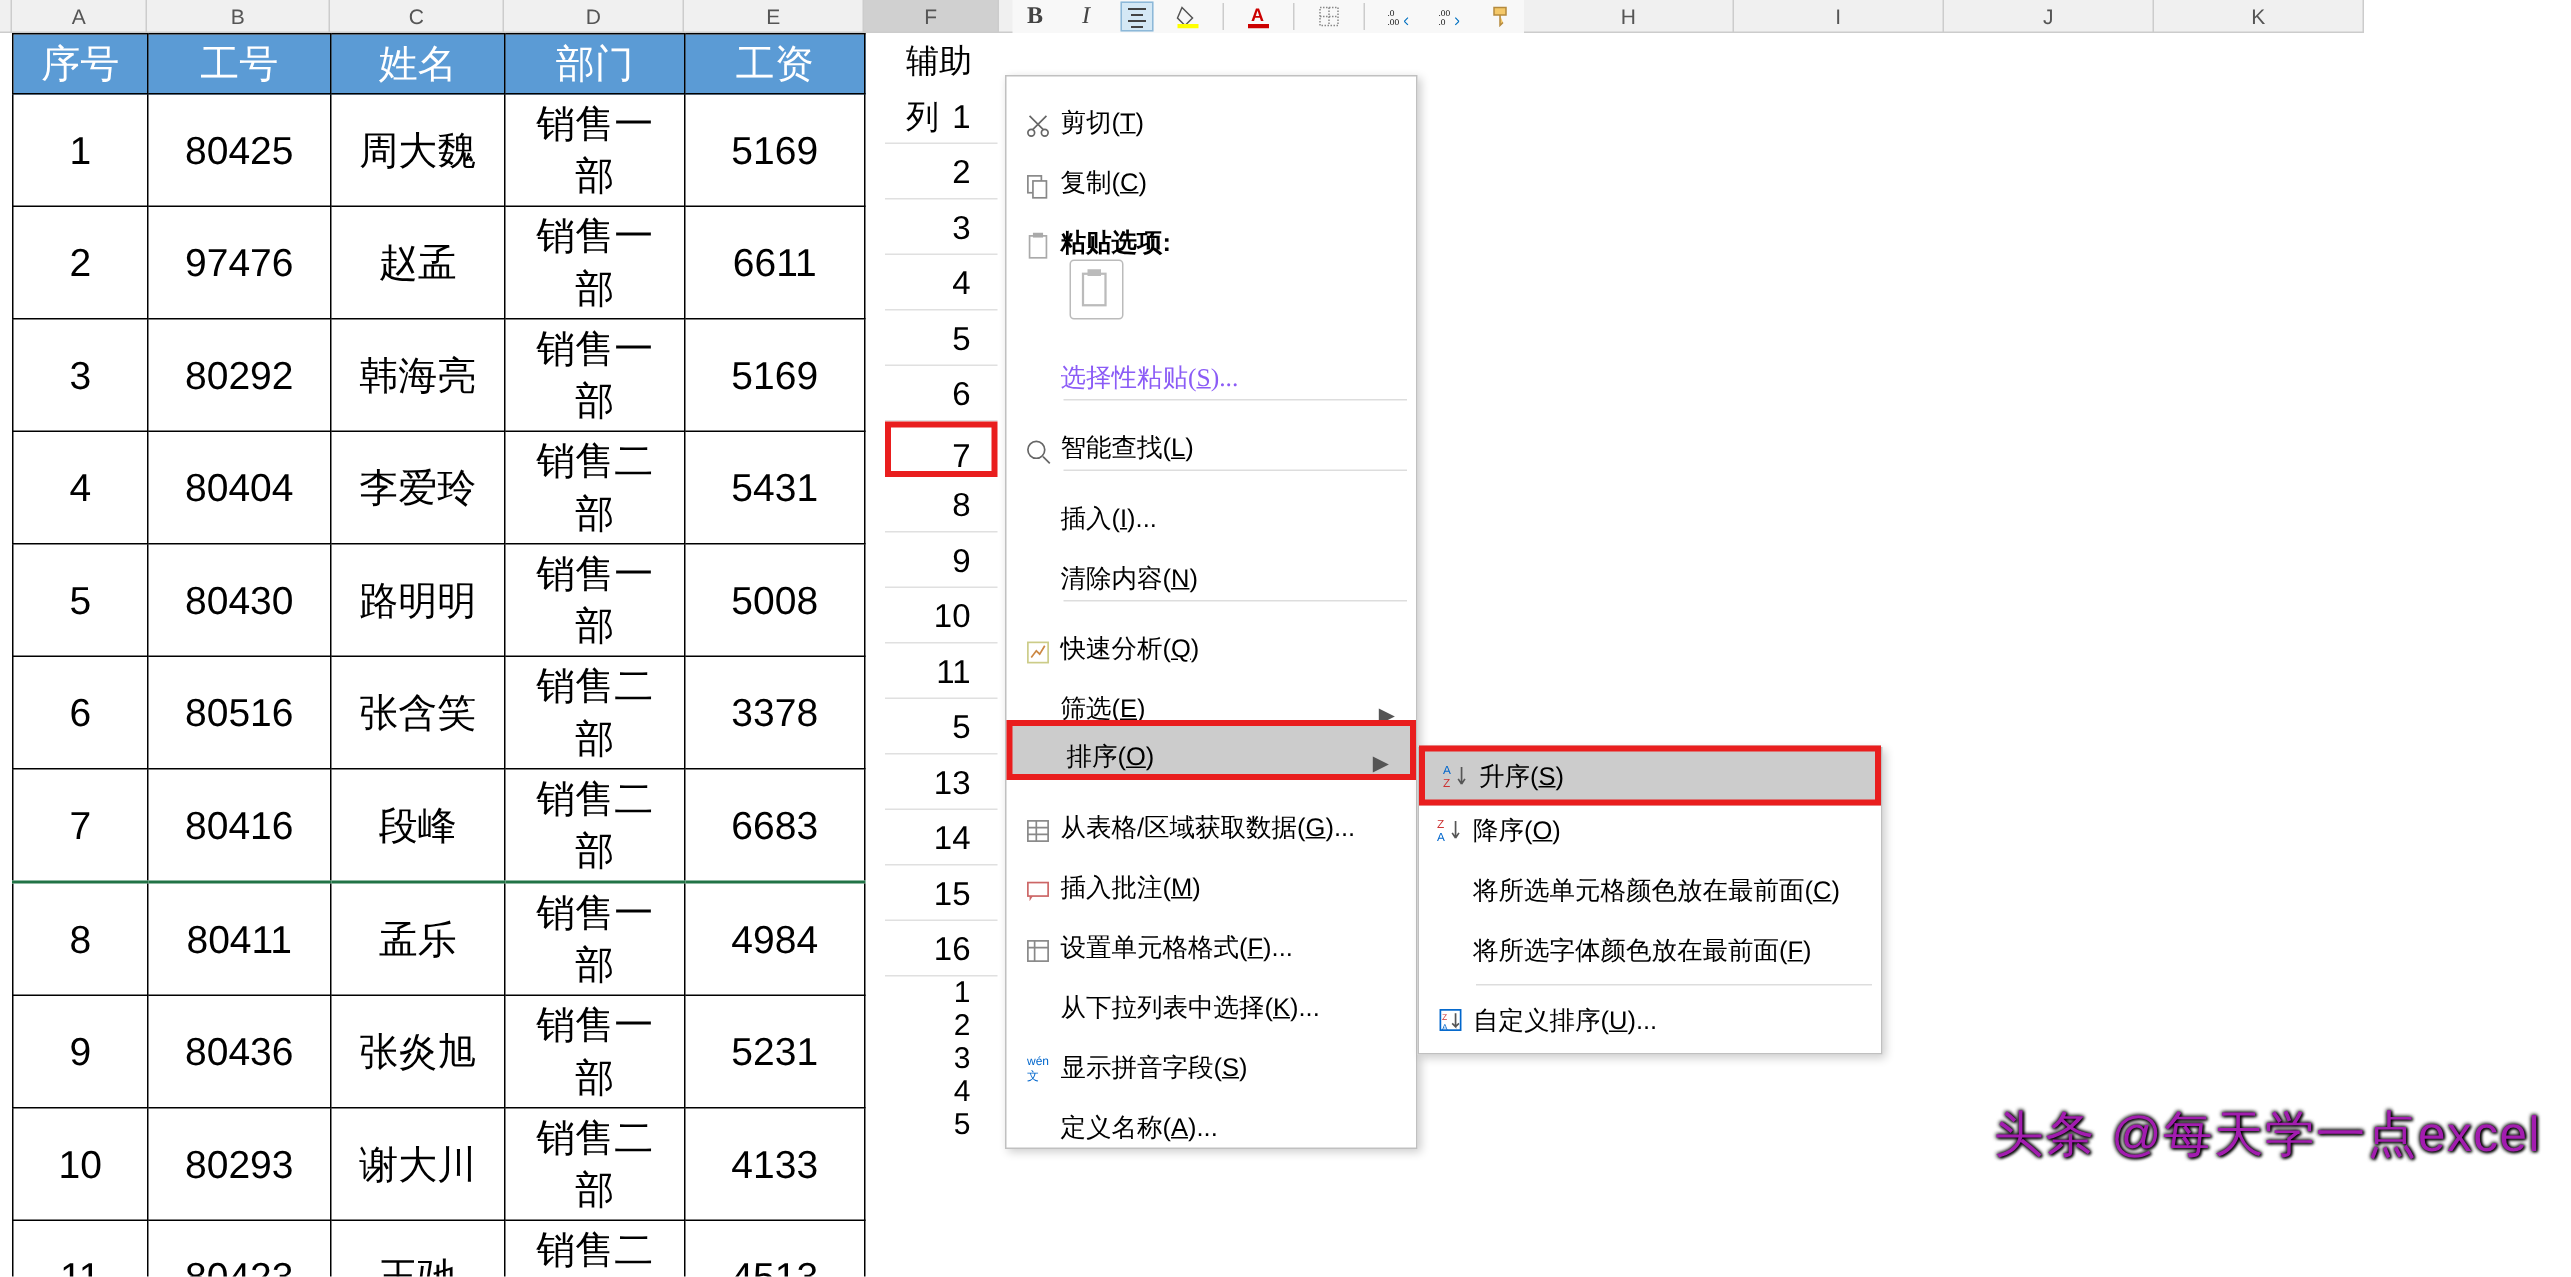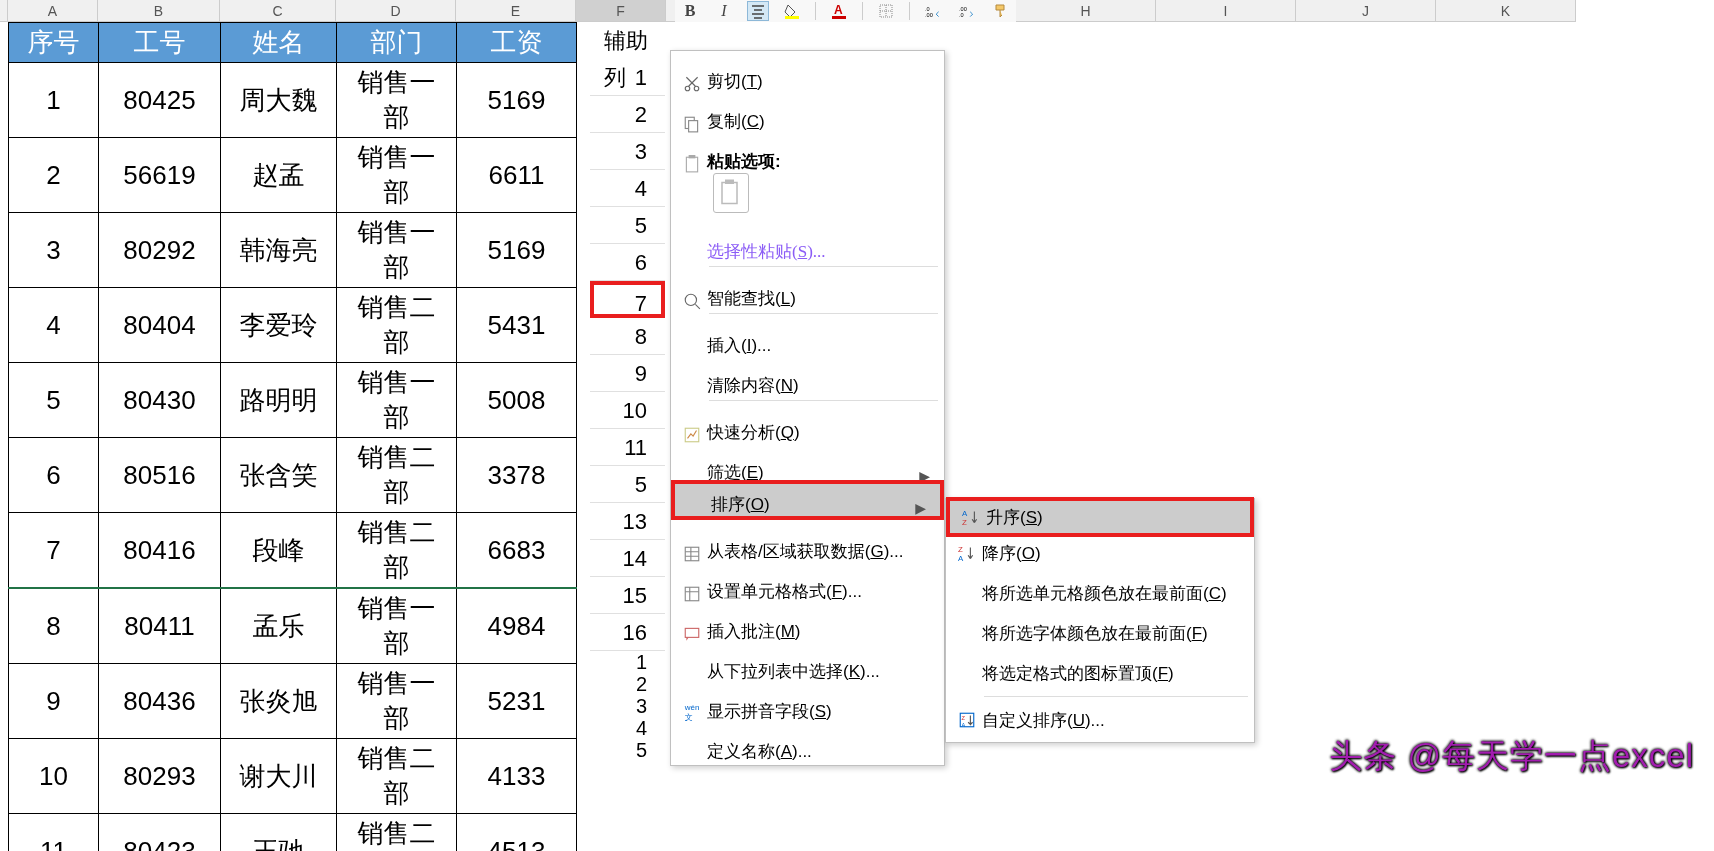--- a/index.html
+++ b/index.html
@@ -273,21 +273,21 @@
   <tbody id="tbody">
       <tr>
         <td class="col-a">1</td>
         <td class="col-b">80425</td>
         <td class="col-c">周大魏</td>
         <td class="col-d">销售一部</td>
         <td class="col-e">5169</td>
       </tr>
       <tr>
         <td class="col-a">2</td>
-        <td class="col-b">56619</td>
+        <td class="col-b">97476</td>
         <td class="col-c">赵孟</td>
         <td class="col-d">销售一部</td>
         <td class="col-e">6611</td>
       </tr>
       <tr>
         <td class="col-a">3</td>
         <td class="col-b">80292</td>
         <td class="col-c">韩海亮</td>
         <td class="col-d">销售一部</td>
         <td class="col-e">5169</td>
@@ -516,34 +516,34 @@
         <svg viewBox="0 0 16 16">
           <rect x="2" y="2" width="12" height="12" fill="none" stroke="#888"></rect>
           <path d="M2 6h12M2 10h12M7 2v12" stroke="#888"></path>
         </svg>
       </span>
     <span class="label">从表格/区域获取数据(<span class="u">G</span>)...</span>
   </div>
   <div class="item">
     <span class="icon">
         <svg viewBox="0 0 16 16">
+          <rect x="2" y="3" width="12" height="8" fill="none" stroke="#c66"></rect>
+          <path d="M5 11l-2 3v-3" fill="#c66"></path>
+        </svg>
+      </span>
+    <span class="label">插入批注(<span class="u">M</span>)</span>
+  </div>
+  <div class="item">
+    <span class="icon">
+        <svg viewBox="0 0 16 16">
           <rect x="2" y="2" width="12" height="12" fill="none" stroke="#888"></rect>
           <path d="M2 6h12M6 2v12" stroke="#888"></path>
         </svg>
       </span>
     <span class="label">设置单元格格式(<span class="u">F</span>)...</span>
-  </div>
-  <div class="item">
-    <span class="icon">
-        <svg viewBox="0 0 16 16">
-          <rect x="2" y="3" width="12" height="8" fill="none" stroke="#c66"></rect>
-          <path d="M5 11l-2 3v-3" fill="#c66"></path>
-        </svg>
-      </span>
-    <span class="label">插入批注(<span class="u">M</span>)</span>
   </div>
   <div class="item">
     <span class="icon"></span>
       <span class="label">从下拉列表中选择(<span class="u">K</span>)...</span>
   </div>
   <div class="item">
     <span class="icon">
         <span style="font-size:8px;color:#06c">wén<br>文</span>
       </span>
     <span class="label">显示拼音字段(<span class="u">S</span>)</span>
@@ -575,24 +575,20 @@
       </span>
     <span class="label">降序(<span class="u">O</span>)</span>
   </div>
   <div class="item">
     <span class="icon"></span>
       <span class="label">将所选单元格颜色放在最前面(<span class="u">C</span>)</span>
   </div>
   <div class="item">
     <span class="icon"></span>
       <span class="label">将所选字体颜色放在最前面(<span class="u">F</span>)</span>
-  </div>
-  <div class="item">
-    <span class="icon"></span>
-      <span class="label">将选定格式的图标置顶(<span class="u">F</span>)</span>
   </div>
   <div class="sep"></div>
   <div class="item">
     <span class="icon">
         <svg viewBox="0 0 16 16">
           <rect x="2" y="2" width="12" height="12" fill="none" stroke="#06c"></rect>
           <text x="3" y="8" font-size="5" fill="#c33">Z</text>
           <text x="3" y="14" font-size="5" fill="#06c">A</text>
           <path d="M11 4v8l-2-2M11 12l2-2" stroke="#555" fill="none"></path>
         </svg>

